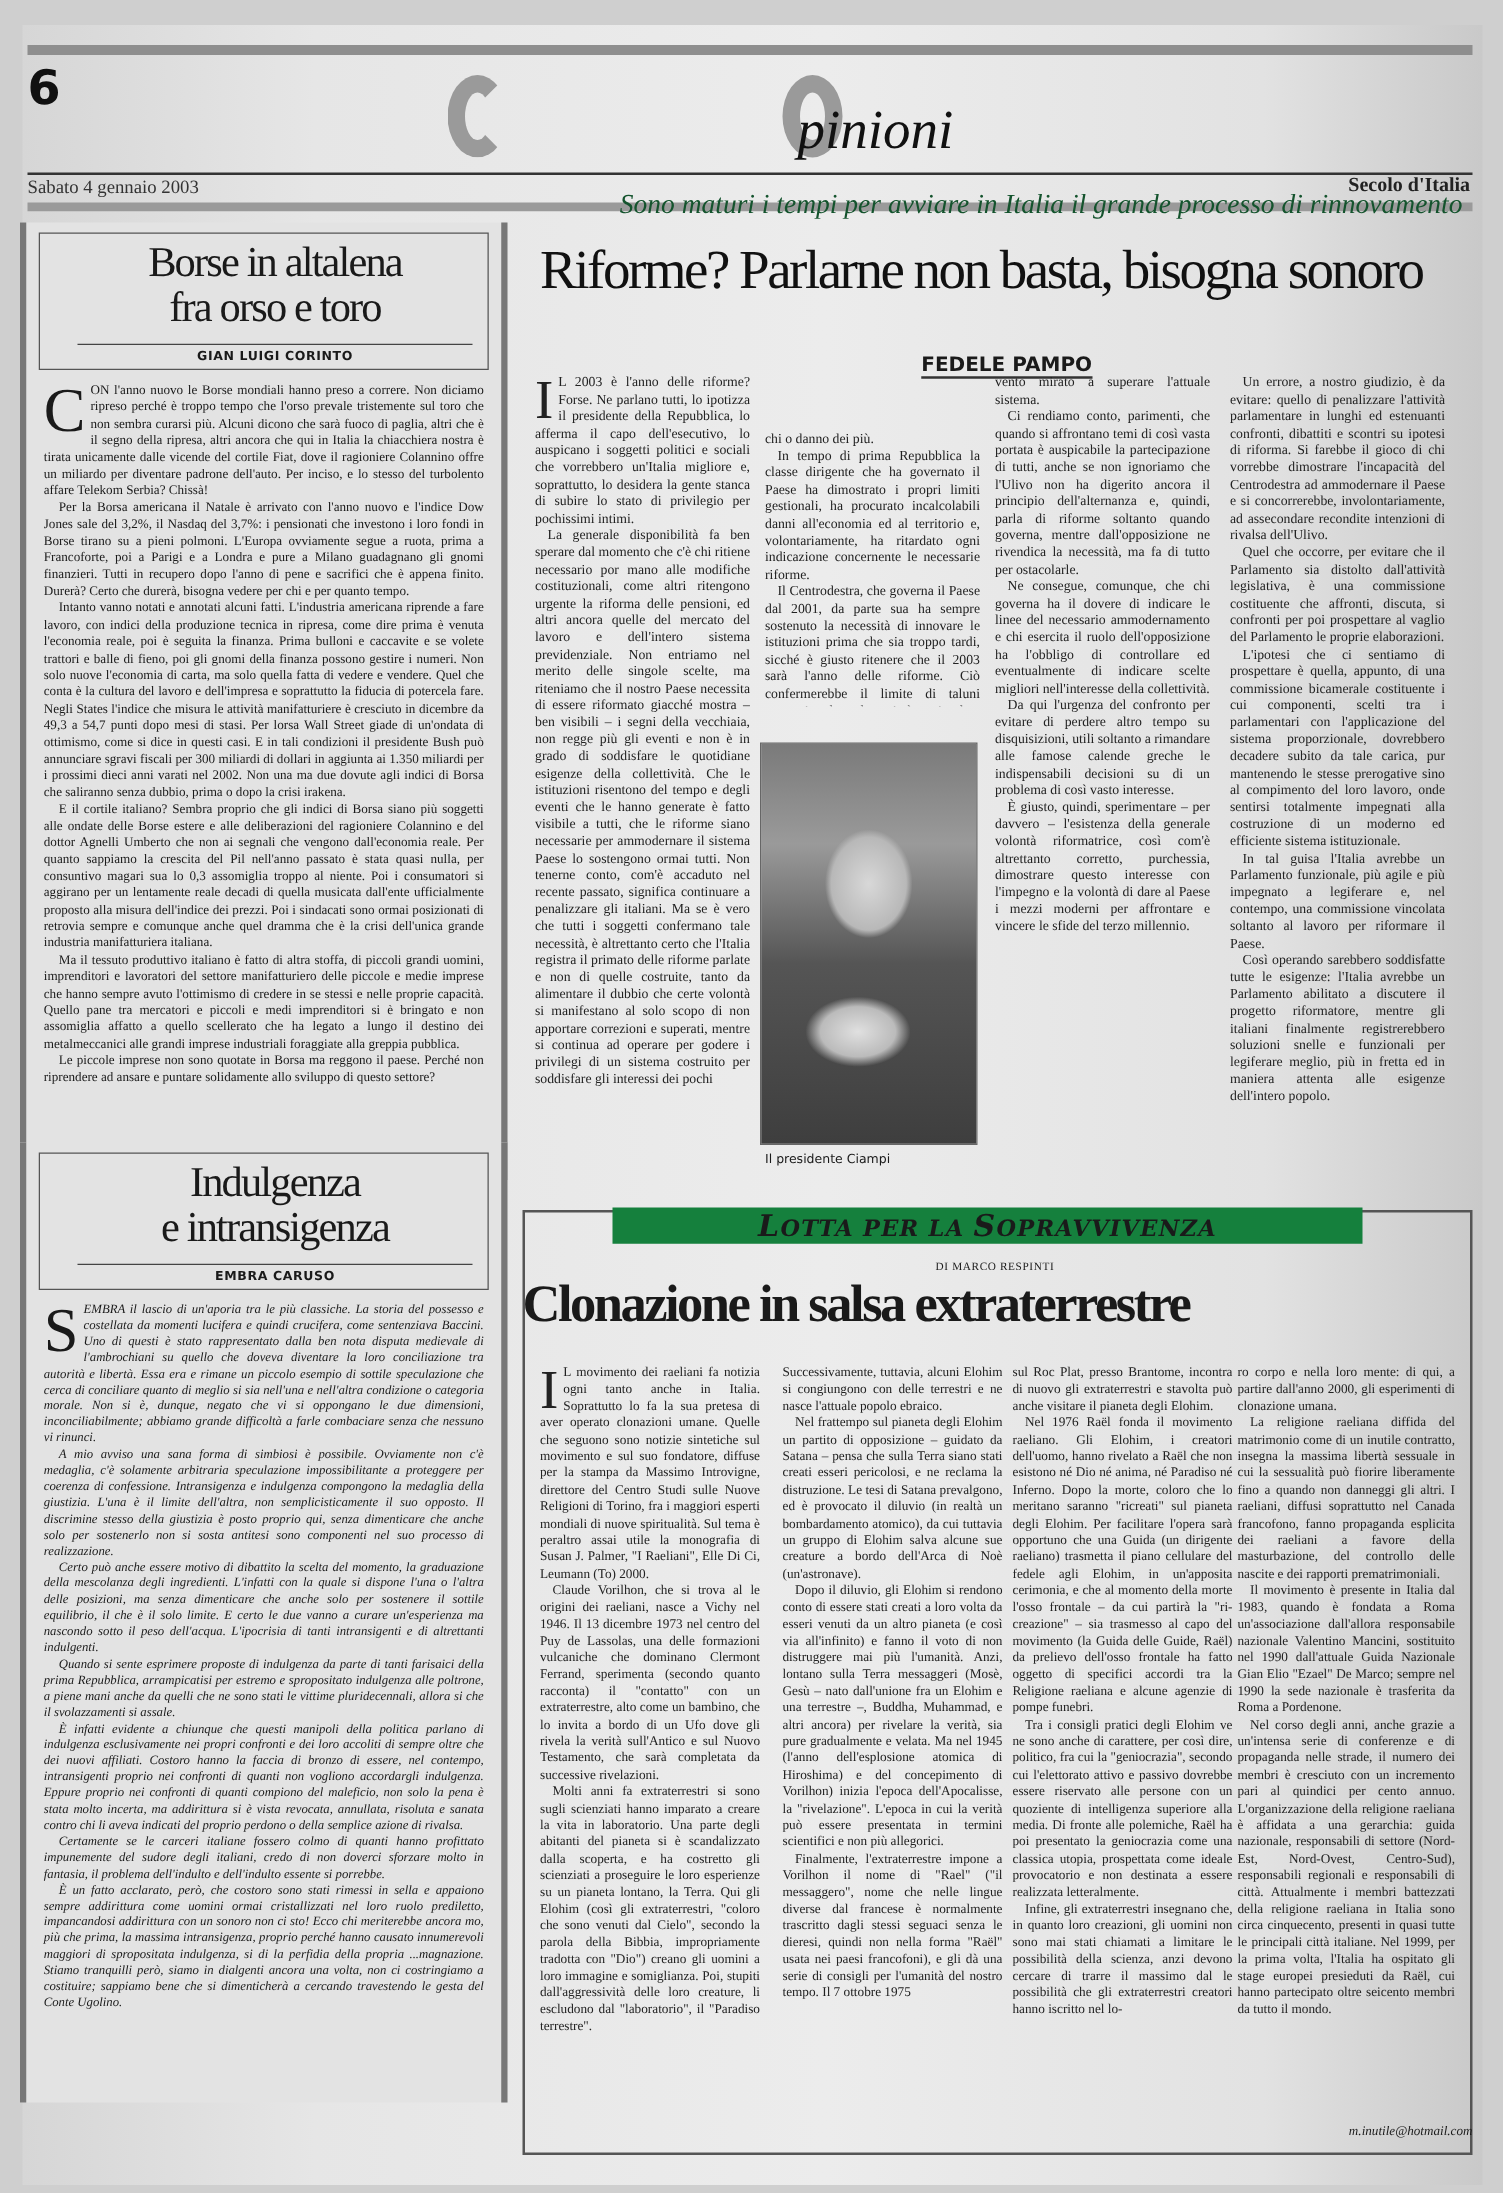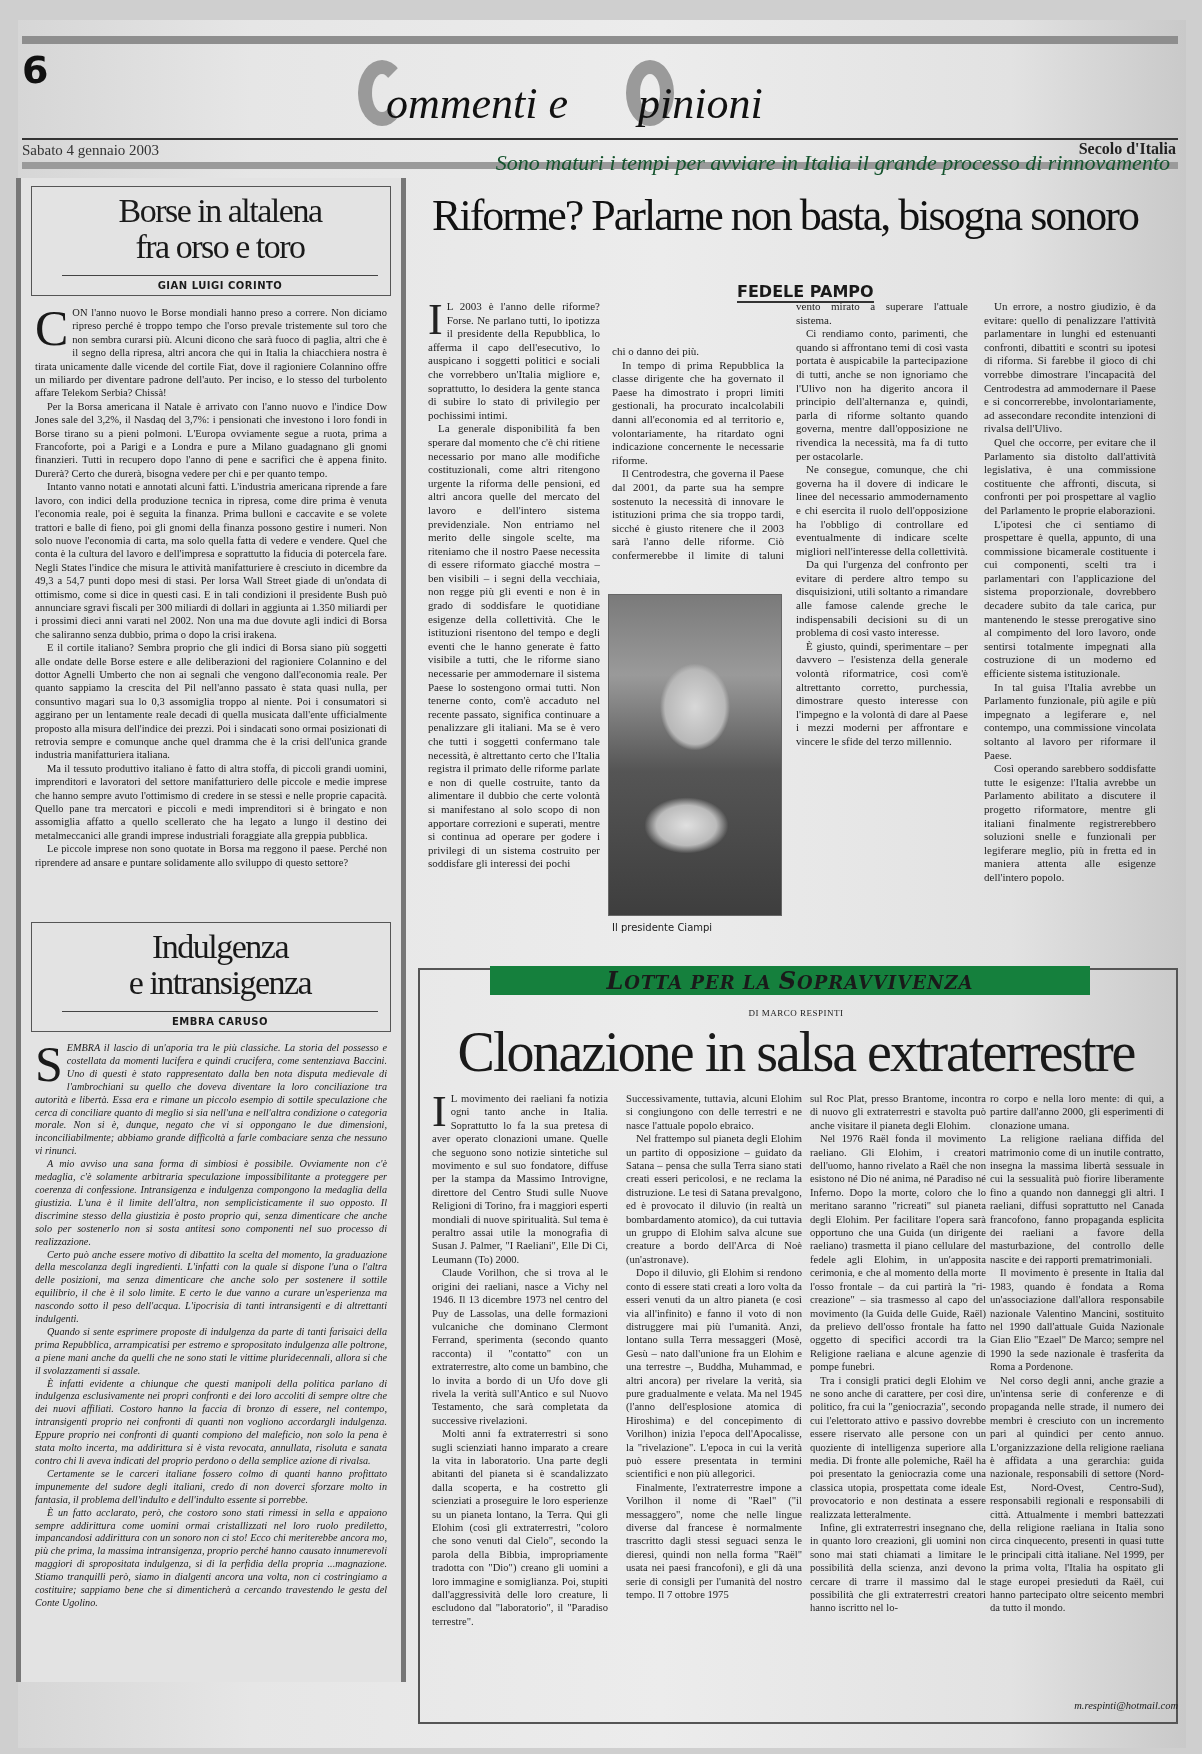--- a/index.html
+++ b/index.html
@@ -59,32 +59,31 @@
       radial-gradient(ellipse 50px 62px at 50% 35%, #d8d8d8 0%, #b8b8b8 60%, transparent 70%),
       radial-gradient(ellipse 60px 40px at 45% 72%, #e0e0e0 0%, #bbb 50%, transparent 70%),
       linear-gradient(180deg,#7a7a7a 0%,#9a9a9a 25%,#555 55%,#3e3e3e 100%);
   }
   .caption { position:absolute; left:612px; top:922px; font-family:"DejaVu Sans",sans-serif; font-size:10px; }
 
   .box2 { position:absolute; left:418px; top:968px; width:756px; height:752px; border:2px solid #555; }
   .rubric { position:absolute; left:490px; top:966px; width:600px; text-align:center; font-family:"DejaVu Serif",serif; font-weight:bold; font-style:italic; font-size:24px; background:#15803d; letter-spacing:1px; }
   .rubric .sc { font-size:18px; }
   .by2 { position:absolute; left:418px; width:756px; top:1008px; text-align:center; font-size:9px; letter-spacing:0.5px; }
-  .headline2 { position:absolute; left:418px; width:756px; top:1020px; text-align:center; font-size:56px; letter-spacing:-2px; }
+  .headline2 { position:absolute; left:418px; width:756px; top:1020px; font-size:42px; letter-spacing:-2px;font-weight:bold; }
   .sig { position:absolute; right:24px; top:1700px; font-style:italic; font-size:10.5px; }
 </style>
 </head>
 <body>
 
 <div class="page">
   <div class="topbar"></div>
   <div class="pagenum">6</div>
   <div class="section-title">
     <div class="cap c"></div>
-    <span class="w1">ommenti e</span>
     <div class="cap o"></div>
     <span class="w2">pinioni</span>
   </div>
   <div class="rule-thin"></div>
   <div class="dateline">Sabato 4 gennaio 2003</div>
   <div class="masthead">Secolo d'Italia</div>
   <div class="bottombar"></div>
 </div>
 
 <div class="sidebox" style="top:178px; height:766px;">
@@ -174,13 +173,13 @@
   <p>Nel 1976 Raël fonda il movimento raeliano. Gli Elohim, i creatori dell'uomo, hanno rivelato a Raël che non esistono né Dio né anima, né Paradiso né Inferno. Dopo la morte, coloro che lo meritano saranno "ricreati" sul pianeta degli Elohim. Per facilitare l'opera sarà opportuno che una Guida (un dirigente raeliano) trasmetta il piano cellulare del fedele agli Elohim, in un'apposita cerimonia, e che al momento della morte l'osso frontale – da cui partirà la "ri-creazione" – sia trasmesso al capo del movimento (la Guida delle Guide, Raël) da prelievo dell'osso frontale ha fatto oggetto di specifici accordi tra la Religione raeliana e alcune agenzie di pompe funebri.</p>
   <p>Tra i consigli pratici degli Elohim ve ne sono anche di carattere, per così dire, politico, fra cui la "geniocrazia", secondo cui l'elettorato attivo e passivo dovrebbe essere riservato alle persone con un quoziente di intelligenza superiore alla media. Di fronte alle polemiche, Raël ha poi presentato la geniocrazia come una classica utopia, prospettata come ideale provocatorio e non destinata a essere realizzata letteralmente.</p>
   <p>Infine, gli extraterrestri insegnano che, in quanto loro creazioni, gli uomini non sono mai stati chiamati a limitare le possibilità della scienza, anzi devono cercare di trarre il massimo dal le possibilità che gli extraterrestri creatori hanno iscritto nel lo-</p>
 </div>
 <div class="col" style="left:990px; top:1092px; width:174px; height:604px; overflow:hidden; font-size:10.6px; line-height:13.4px;">
   <p class="first">ro corpo e nella loro mente: di qui, a partire dall'anno 2000, gli esperimenti di clonazione umana.</p>
   <p>La religione raeliana diffida del matrimonio come di un inutile contratto, insegna la massima libertà sessuale in cui la sessualità può fiorire liberamente fino a quando non danneggi gli altri. I raeliani, diffusi soprattutto nel Canada francofono, fanno propaganda esplicita dei raeliani a favore della masturbazione, del controllo delle nascite e dei rapporti prematrimoniali.</p>
   <p>Il movimento è presente in Italia dal 1983, quando è fondata a Roma un'associazione dall'allora responsabile nazionale Valentino Mancini, sostituito nel 1990 dall'attuale Guida Nazionale Gian Elio "Ezael" De Marco; sempre nel 1990 la sede nazionale è trasferita da Roma a Pordenone.</p>
   <p>Nel corso degli anni, anche grazie a un'intensa serie di conferenze e di propaganda nelle strade, il numero dei membri è cresciuto con un incremento pari al quindici per cento annuo. L'organizzazione della religione raeliana è affidata a una gerarchia: guida nazionale, responsabili di settore (Nord-Est, Nord-Ovest, Centro-Sud), responsabili regionali e responsabili di città. Attualmente i membri battezzati della religione raeliana in Italia sono circa cinquecento, presenti in quasi tutte le principali città italiane. Nel 1999, per la prima volta, l'Italia ha ospitato gli stage europei presieduti da Raël, cui hanno partecipato oltre seicento membri da tutto il mondo.</p>
 </div>
-<div class="sig">m.respinti@hotmail.com</div>
+<div class="sig">m.inutile@hotmail.com</div>
 
 </body></html>

